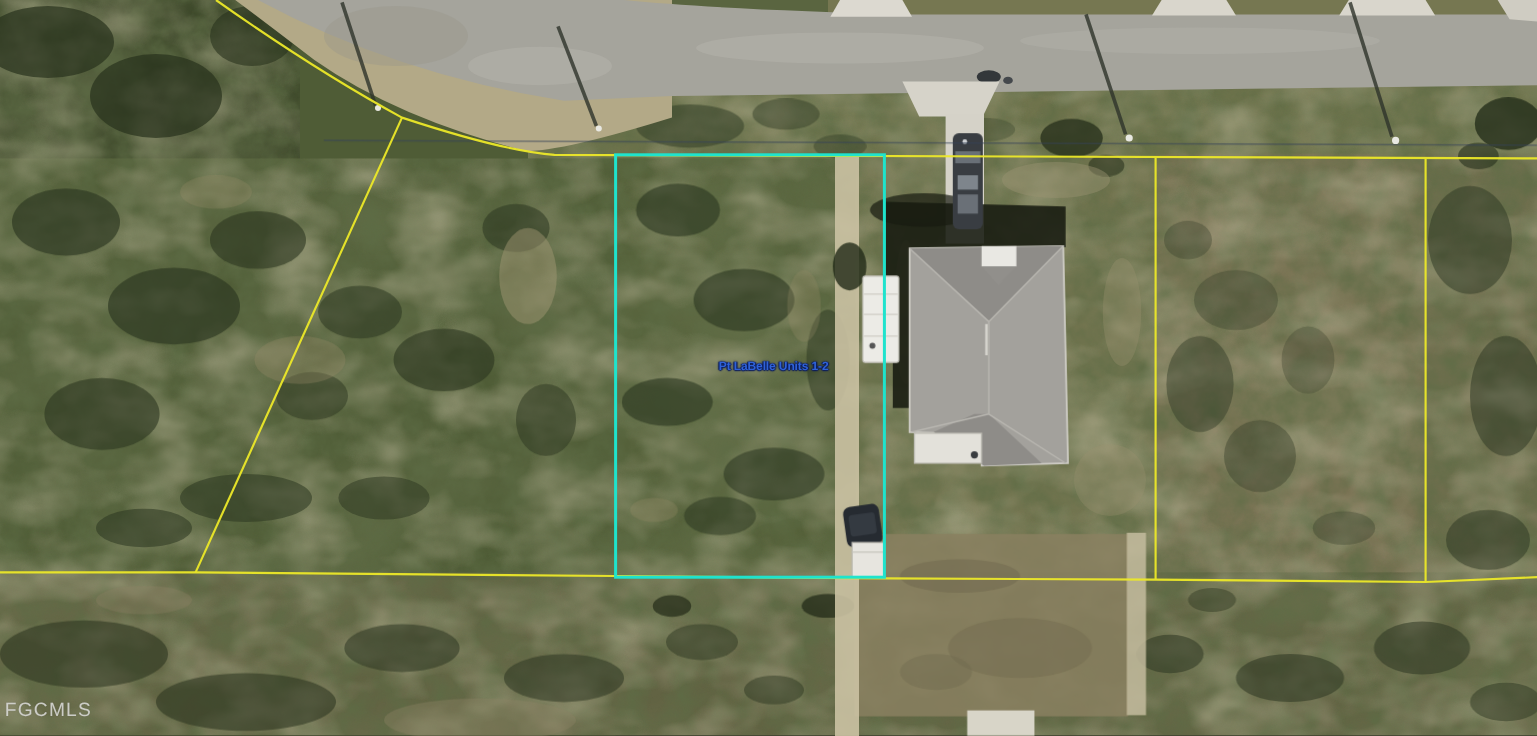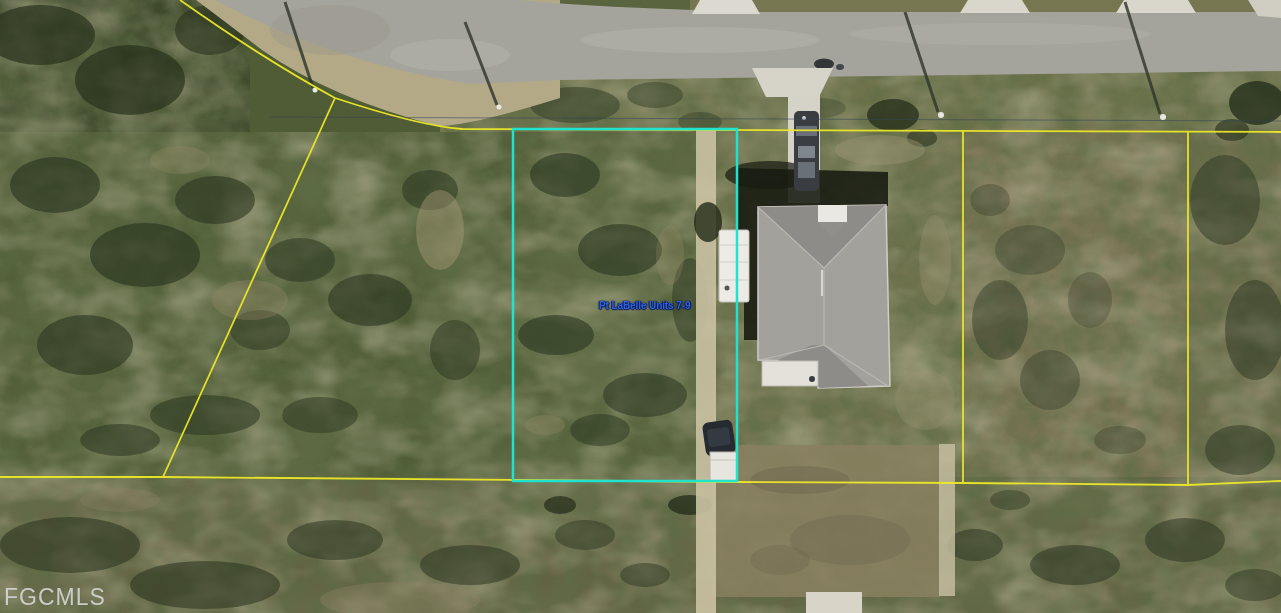--- a/index.html
+++ b/index.html
@@ -9,21 +9,21 @@
   }
   .stage svg{position:absolute;left:0;top:0;}
   .parcel-label{
     position:absolute;left:599px;top:300px;
     font-size:10px;font-weight:bold;letter-spacing:-0.1px;white-space:nowrap;
     color:#2f62d8;
     text-shadow:0 0 2px #0b1c5e,0 1px 1px #0b1c5e,1px 0 1px #0b1c5e,-1px 0 1px #0b1c5e;
   }
   .watermark{
     position:absolute;left:4px;top:584px;
-    font-size:23px;font-weight:500;letter-spacing:1px;
+    font-size:16px;font-weight:500;letter-spacing:1px;
     color:rgba(227,227,225,0.82);
     text-shadow:0 0 1px rgba(80,80,80,0.35);
   }
 </style>
 </head>
 <body>
 
 <div class="stage">
 <svg width="1281" height="613" viewBox="0 0 1281 613">
   <defs>
@@ -246,15 +246,15 @@
     <path d="M180,0 Q262,58 335,98 Q420,126 462,129 L1281,132" stroke="#ece829"></path>
     <line x1="335" y1="98" x2="163" y2="477" stroke="#ece829"></line>
     <polyline points="0,477 164,477 513,480 737,482 963,483 1188,485 1281,481" stroke="#ece829"></polyline>
     <line x1="963" y1="131" x2="963" y2="483" stroke="#ece829"></line>
     <line x1="1188" y1="132" x2="1188" y2="485" stroke="#ece829"></line>
   </g>
 
   <rect x="513" y="129" width="224" height="352" fill="none" stroke-width="2.5" stroke="#1fe3cd"></rect>
 </svg>
 
-<div class="parcel-label">Pt LaBelle Units 7-9</div>
+<div class="parcel-label">Pt LaBelle Units 1-2</div>
 <div class="watermark">FGCMLS</div>
 </div>
 
 </body></html>

